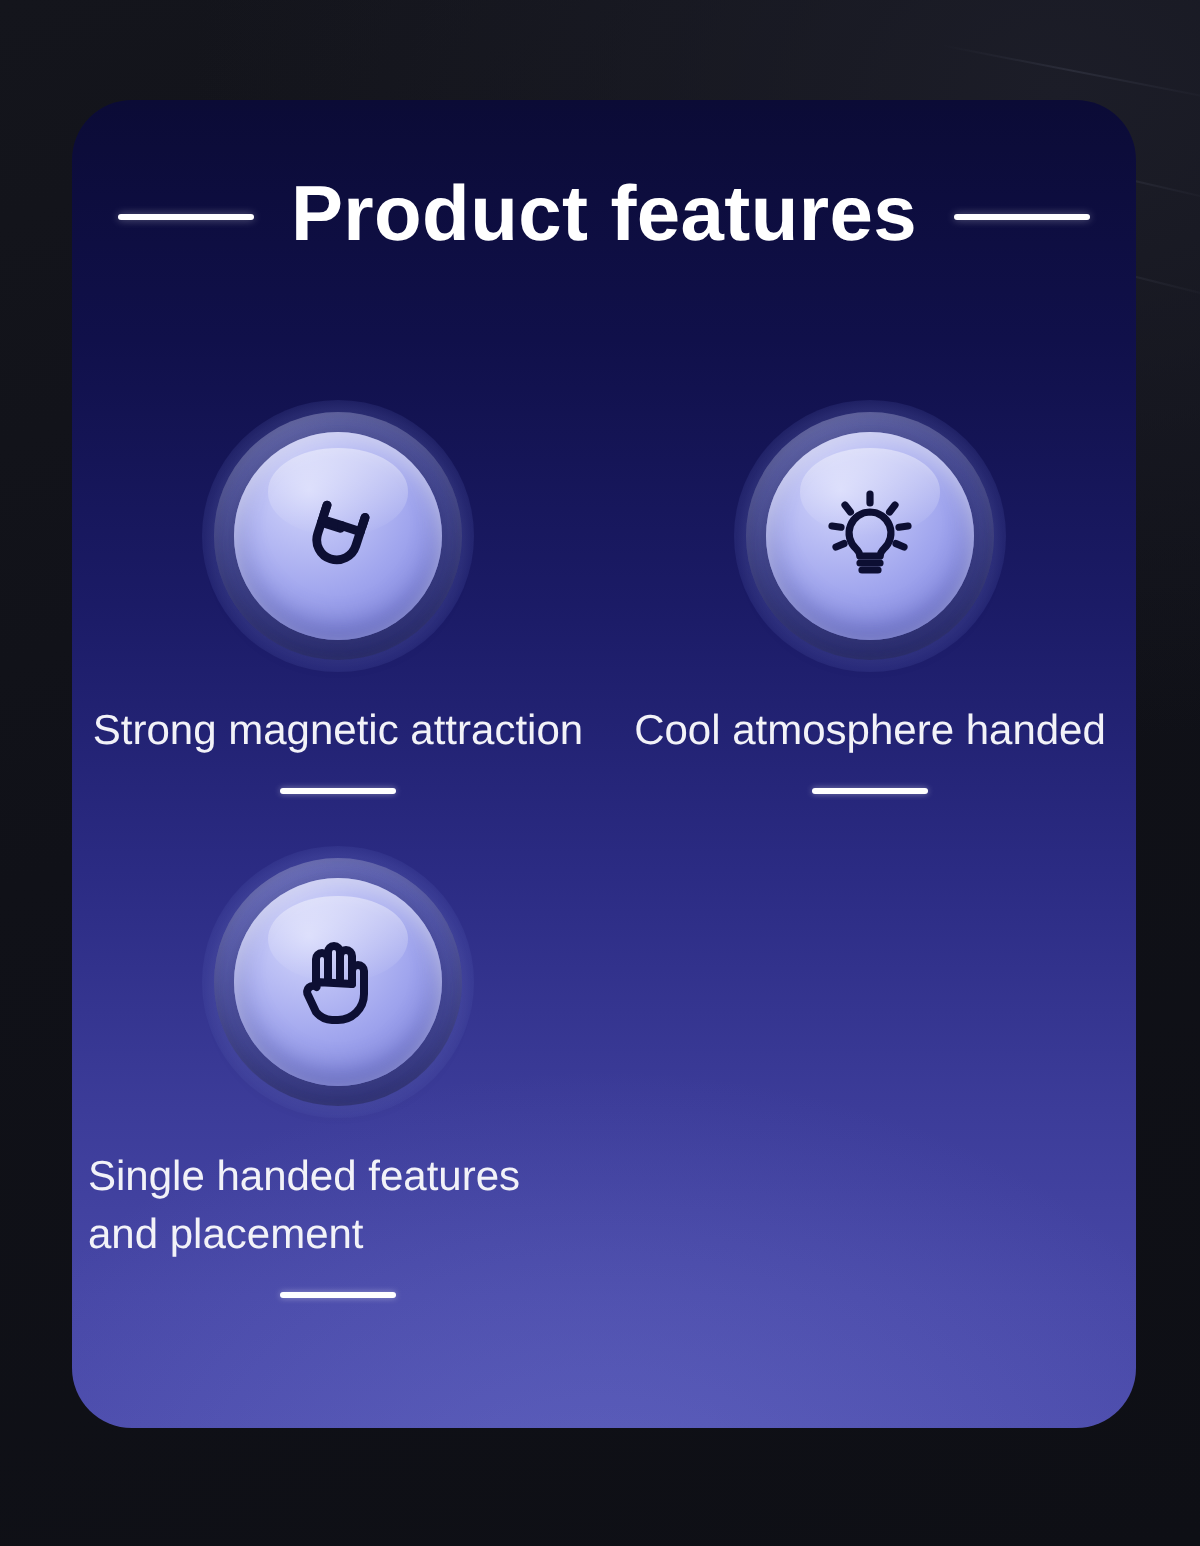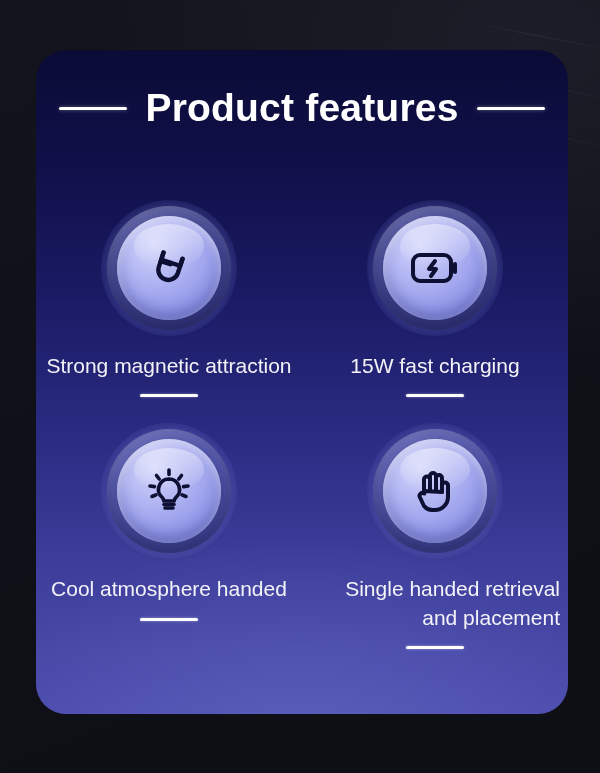--- a/index.html
+++ b/index.html
@@ -121,21 +121,21 @@
   }
   .icon { position:relative; z-index:2; display:block; }
   .icon svg { display:block; }
 
   
   .caption {
     margin-top:16px;
     color:#f2f2f8;
     font-size:21px;
     line-height:1.35;
-    text-align:right;
+    text-align:left;
     max-width:250px;
   }
   .cap-rule {
     margin-top:14px;
     width:58px; height:3px;
     background:#ffffff; border-radius:2px;
     box-shadow:0 0 3px rgba(255,255,255,.4);
   }
 </style>
 </head>
@@ -175,35 +175,20 @@
                   <path d="M24 18.5 L34 18.5"></path>
                 </g>
               </svg>
             </span>
           </div>
         </div>
         <div class="caption">Strong magnetic attraction</div>
         <div class="cap-rule"></div>
       </div>
 
-      <div class="feature">
-        <div class="badge">
-          <div class="badge-inner">
-            <span class="icon">
-              <svg width="52" height="42" viewBox="0 0 52 42" fill="none" stroke="#0d0f33" stroke-width="4" stroke-linecap="round" stroke-linejoin="round">
-                <rect x="4" y="8" width="38" height="26" rx="7"></rect>
-                <path d="M46 17 L46 25"></path>
-                <path d="M26 14 L20 22 L27 22 L22 29"></path>
-              </svg>
-            </span>
-          </div>
-        </div>
-        <div class="caption">15W fast charging</div>
-        <div class="cap-rule"></div>
-      </div>
 
       <div class="feature">
         <div class="badge">
           <div class="badge-inner">
             <span class="icon">
               <svg width="50" height="50" viewBox="0 0 50 50" fill="none" stroke="#0d0f33" stroke-width="3.6" stroke-linecap="round" stroke-linejoin="round">
                 <path d="M25 13 a10.5 10.5 0 0 1 7 18.3 c-1.3 1.2-1.8 2.3-1.9 3.7 h-10.2 c-.1-1.4-.6-2.5-1.9-3.7 A10.5 10.5 0 0 1 25 13 z"></path>
                 <path d="M20 38.5 h10"></path>
                 <path d="M21 42 h8"></path>
                 <path d="M25 4 L25 8.5"></path>
@@ -230,19 +215,19 @@
                 <path d="M18 23 L18 10 a3 3 0 0 1 6 0 L24 23"></path>
                 <path d="M24 23 L24 12 a3 3 0 0 1 6 0 L30 26"></path>
                 <path d="M30 26 L30 19.5 a3 3 0 0 1 6 0 L36 31
                          a13 13 0 0 1 -13 13 h-3
                          a11 11 0 0 1 -8 -4 L8 31.5
                          a3 3 0 0 1 4.3 -4 L12 25z"></path>
               </svg>
             </span>
           </div>
         </div>
-        <div class="caption">Single handed retrieval and placement</div>
+        <div class="caption">Single handed features and placement</div>
         <div class="cap-rule"></div>
       </div>
 
     </div>
   </div>
 </div>
 
 </body></html>

